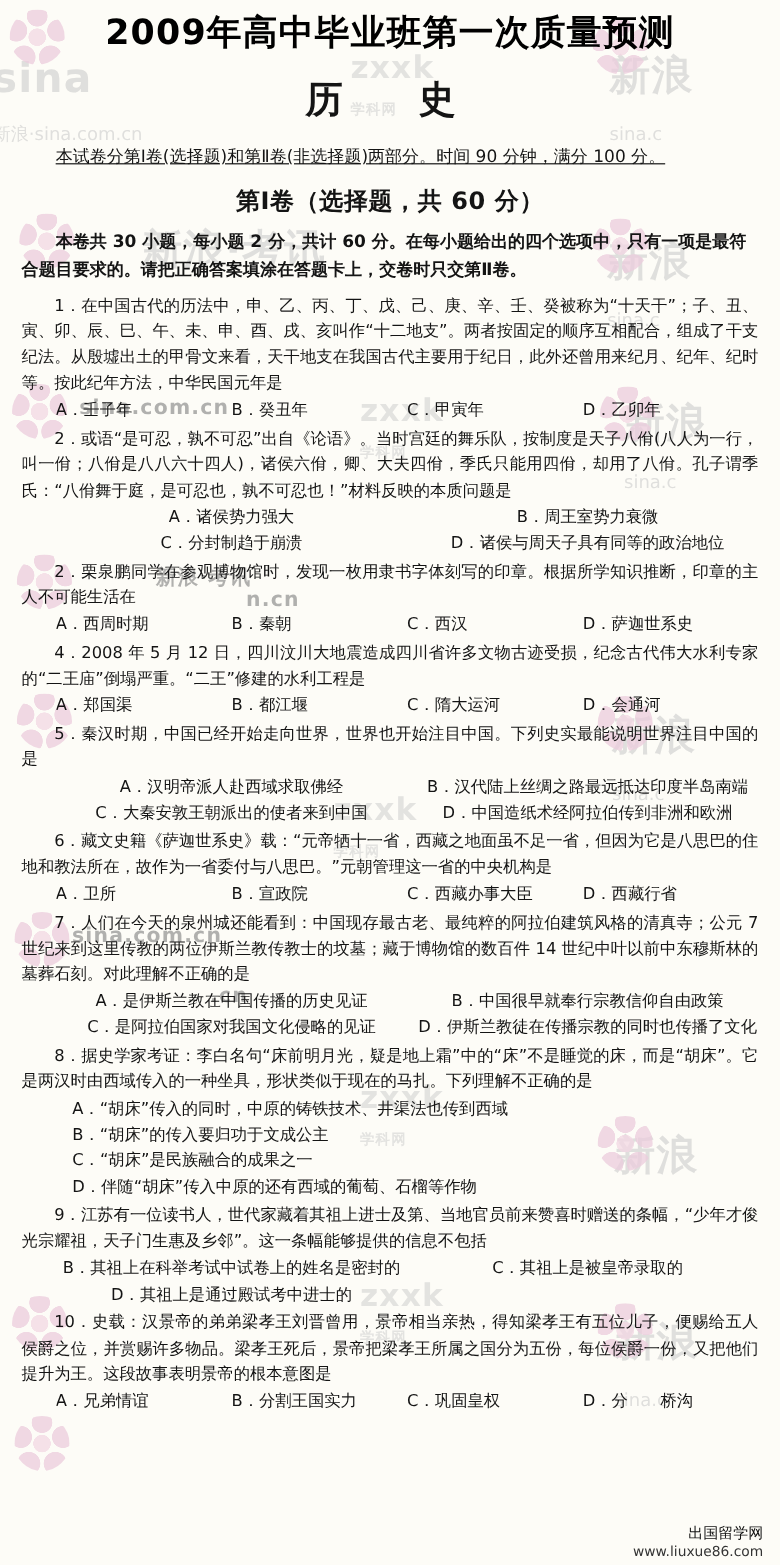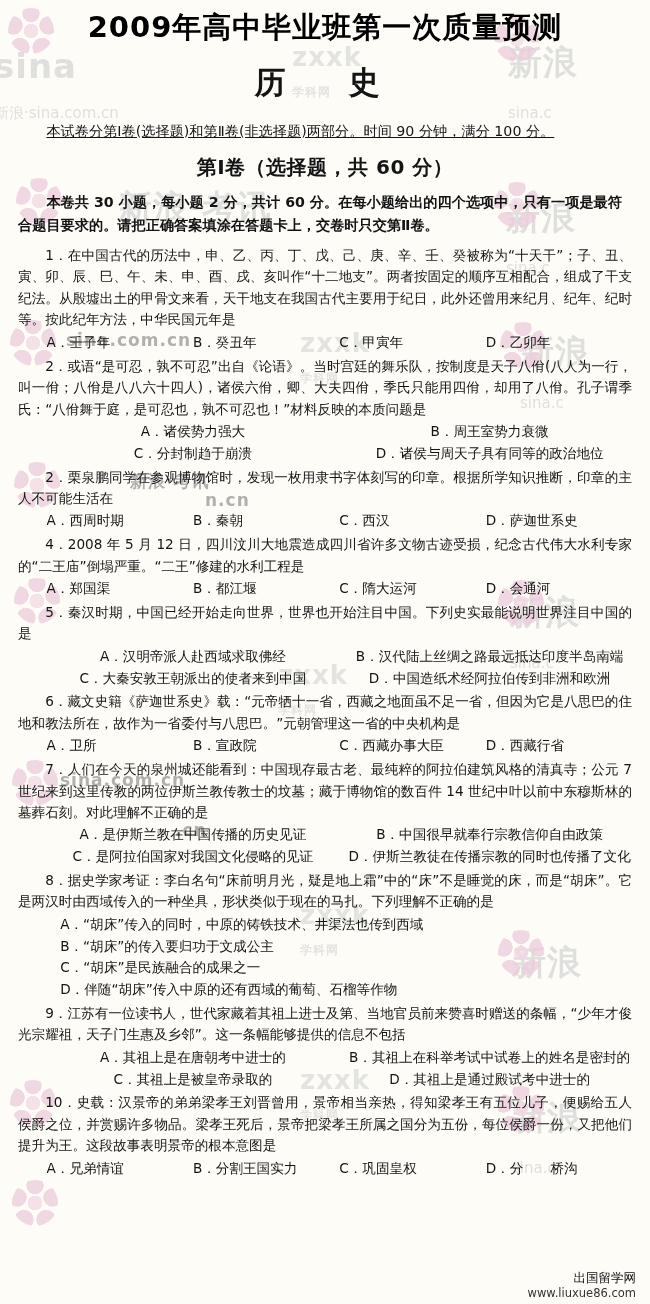--- a/index.html
+++ b/index.html
@@ -243,21 +243,20 @@
           <span>A．“胡床”传入的同时，中原的铸铁技术、井渠法也传到西域</span>
           <span>B．“胡床”的传入要归功于文成公主</span>
           <span>C．“胡床”是民族融合的成果之一</span>
           <span>D．伴随“胡床”传入中原的还有西域的葡萄、石榴等作物</span>
         </div>
       </div>
 
       <div>
         <p class="q">9．江苏有一位读书人，世代家藏着其祖上进士及第、当地官员前来赞喜时赠送的条幅，“少年才俊光宗耀祖，天子门生惠及乡邻”。这一条幅能够提供的信息不包括</p>
         <div class="opts two">
-          <span>A．其祖上是在唐朝考中进士的</span>
           <span>B．其祖上在科举考试中试卷上的姓名是密封的</span>
           <span>C．其祖上是被皇帝录取的</span>
           <span>D．其祖上是通过殿试考中进士的</span>
         </div>
       </div>
 
       <div>
         <p class="q">10．史载：汉景帝的弟弟梁孝王刘晋曾用，景帝相当亲热，得知梁孝王有五位儿子，便赐给五人侯爵之位，并赏赐许多物品。梁孝王死后，景帝把梁孝王所属之国分为五份，每位侯爵一份，又把他们提升为王。这段故事表明景帝的根本意图是</p>
         <div class="opts four">
           <span>A．兄弟情谊</span>

